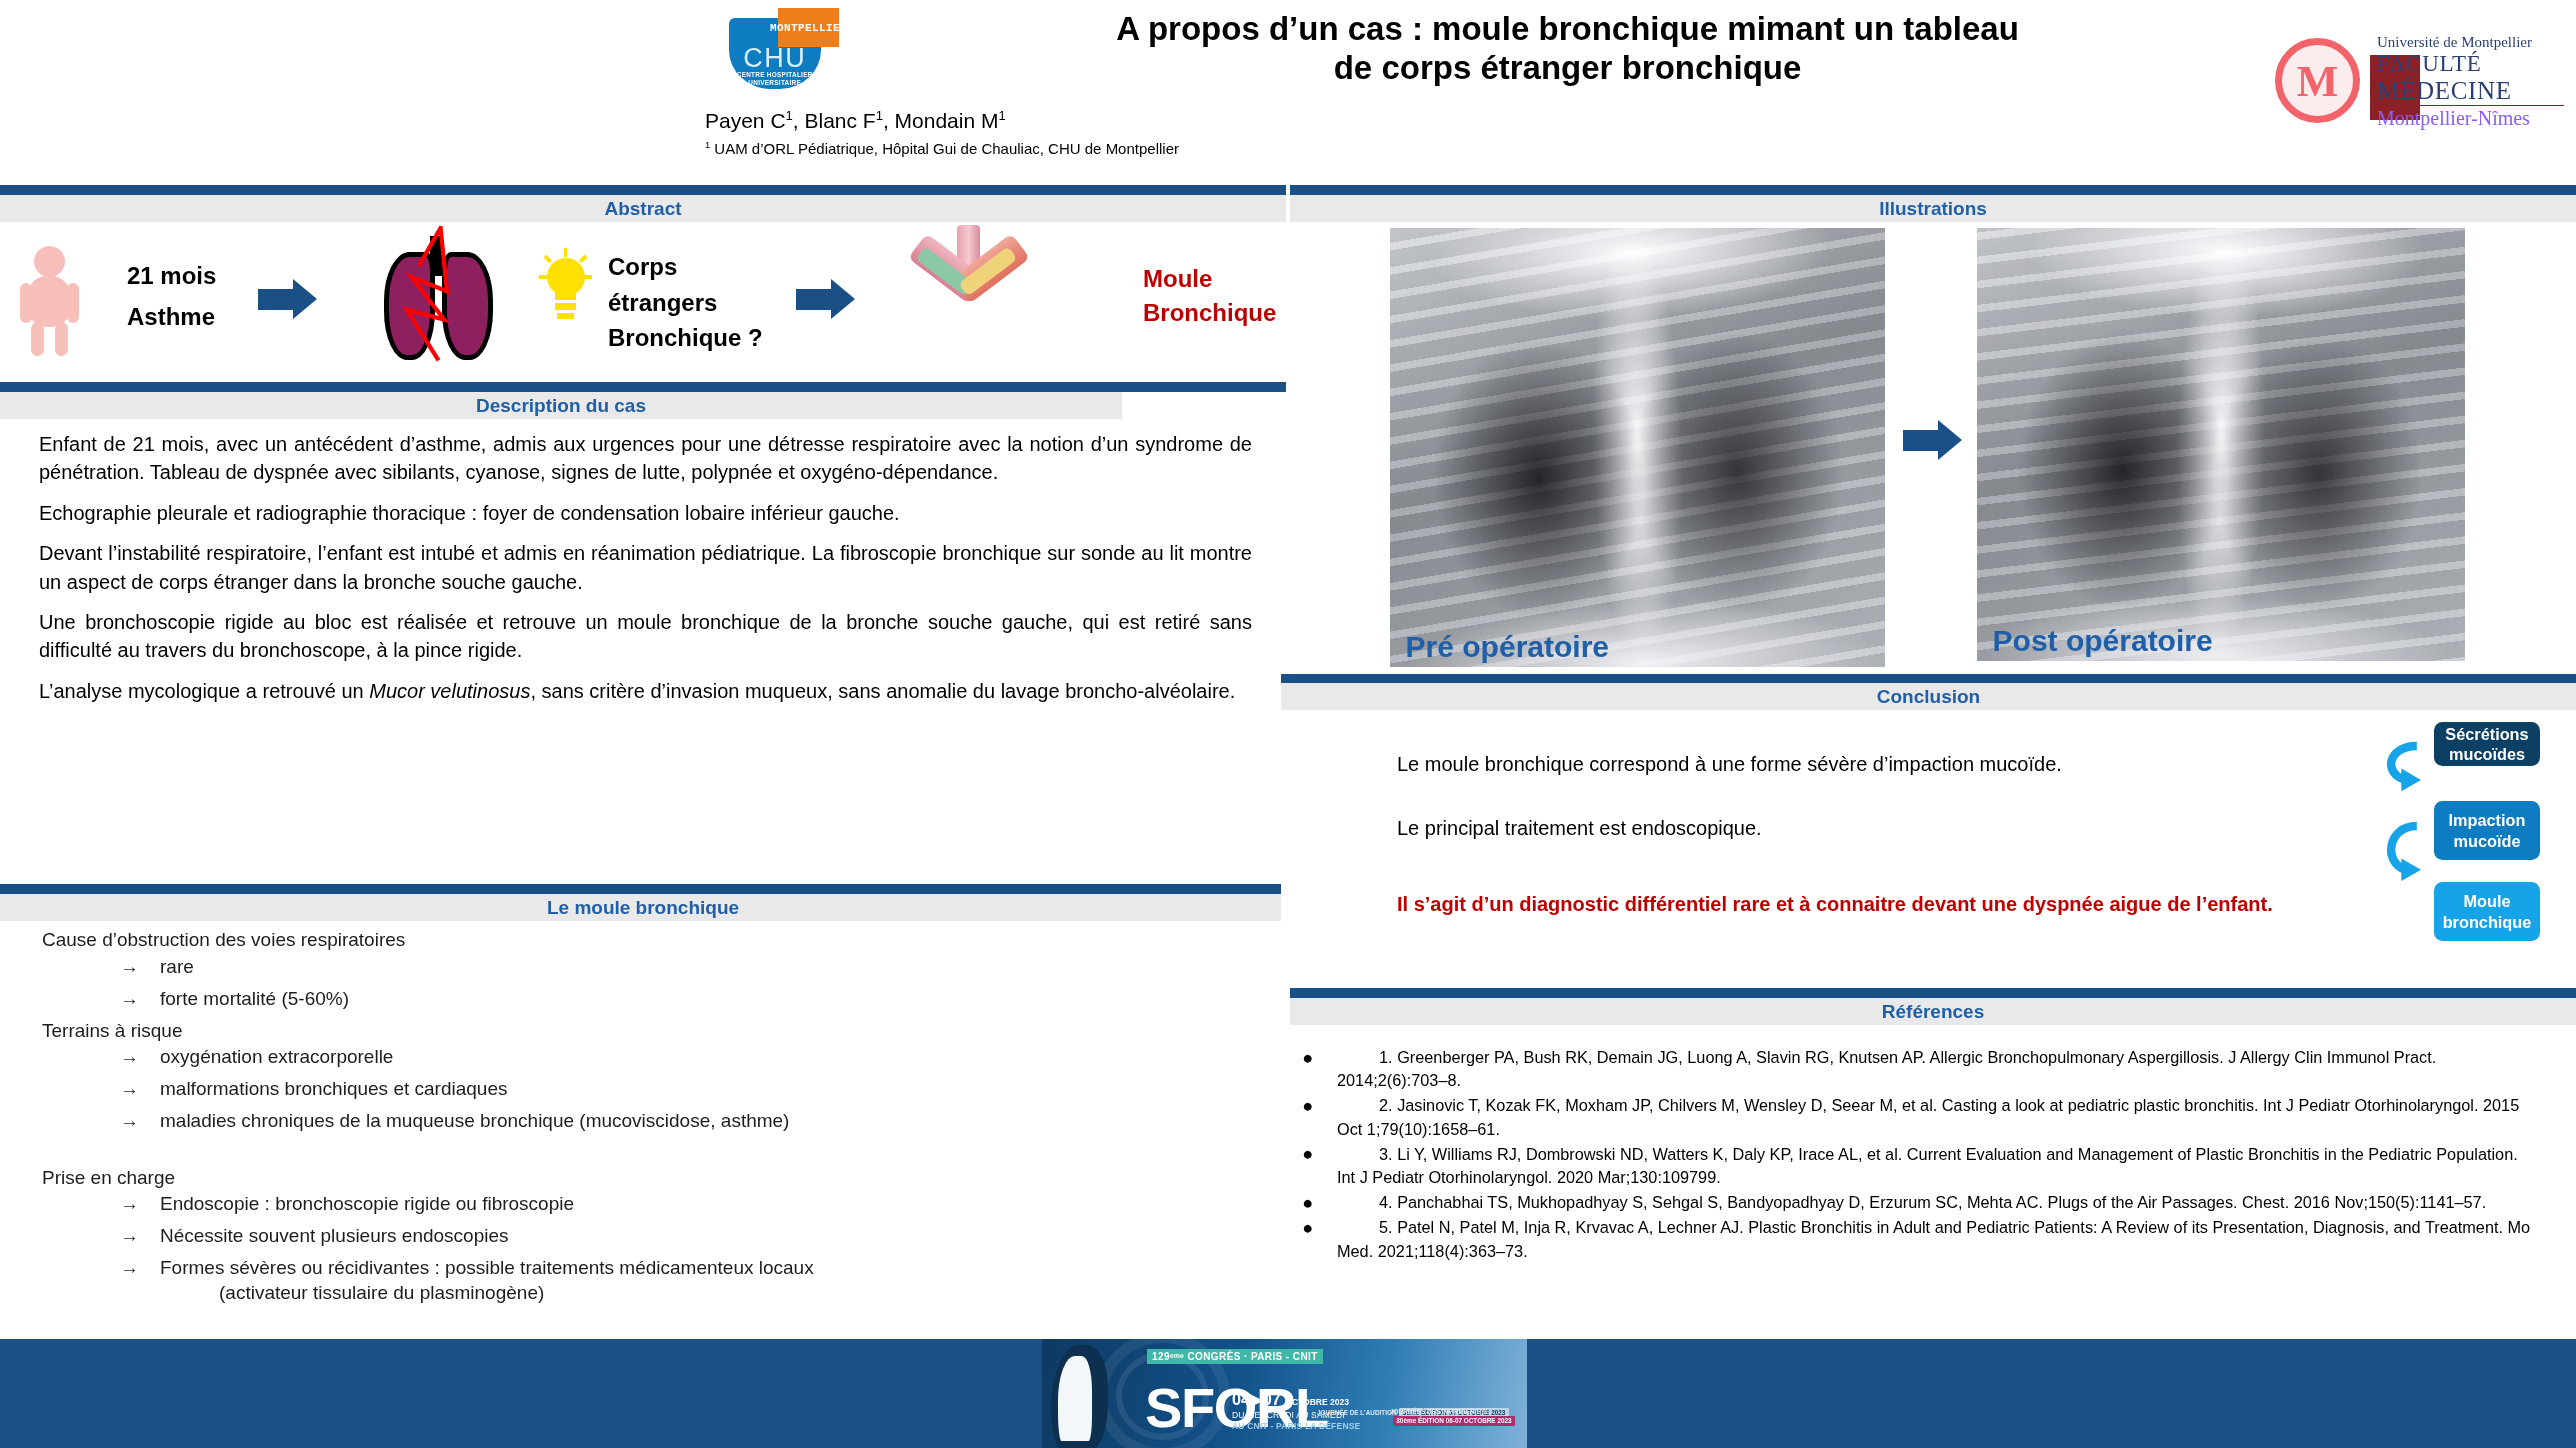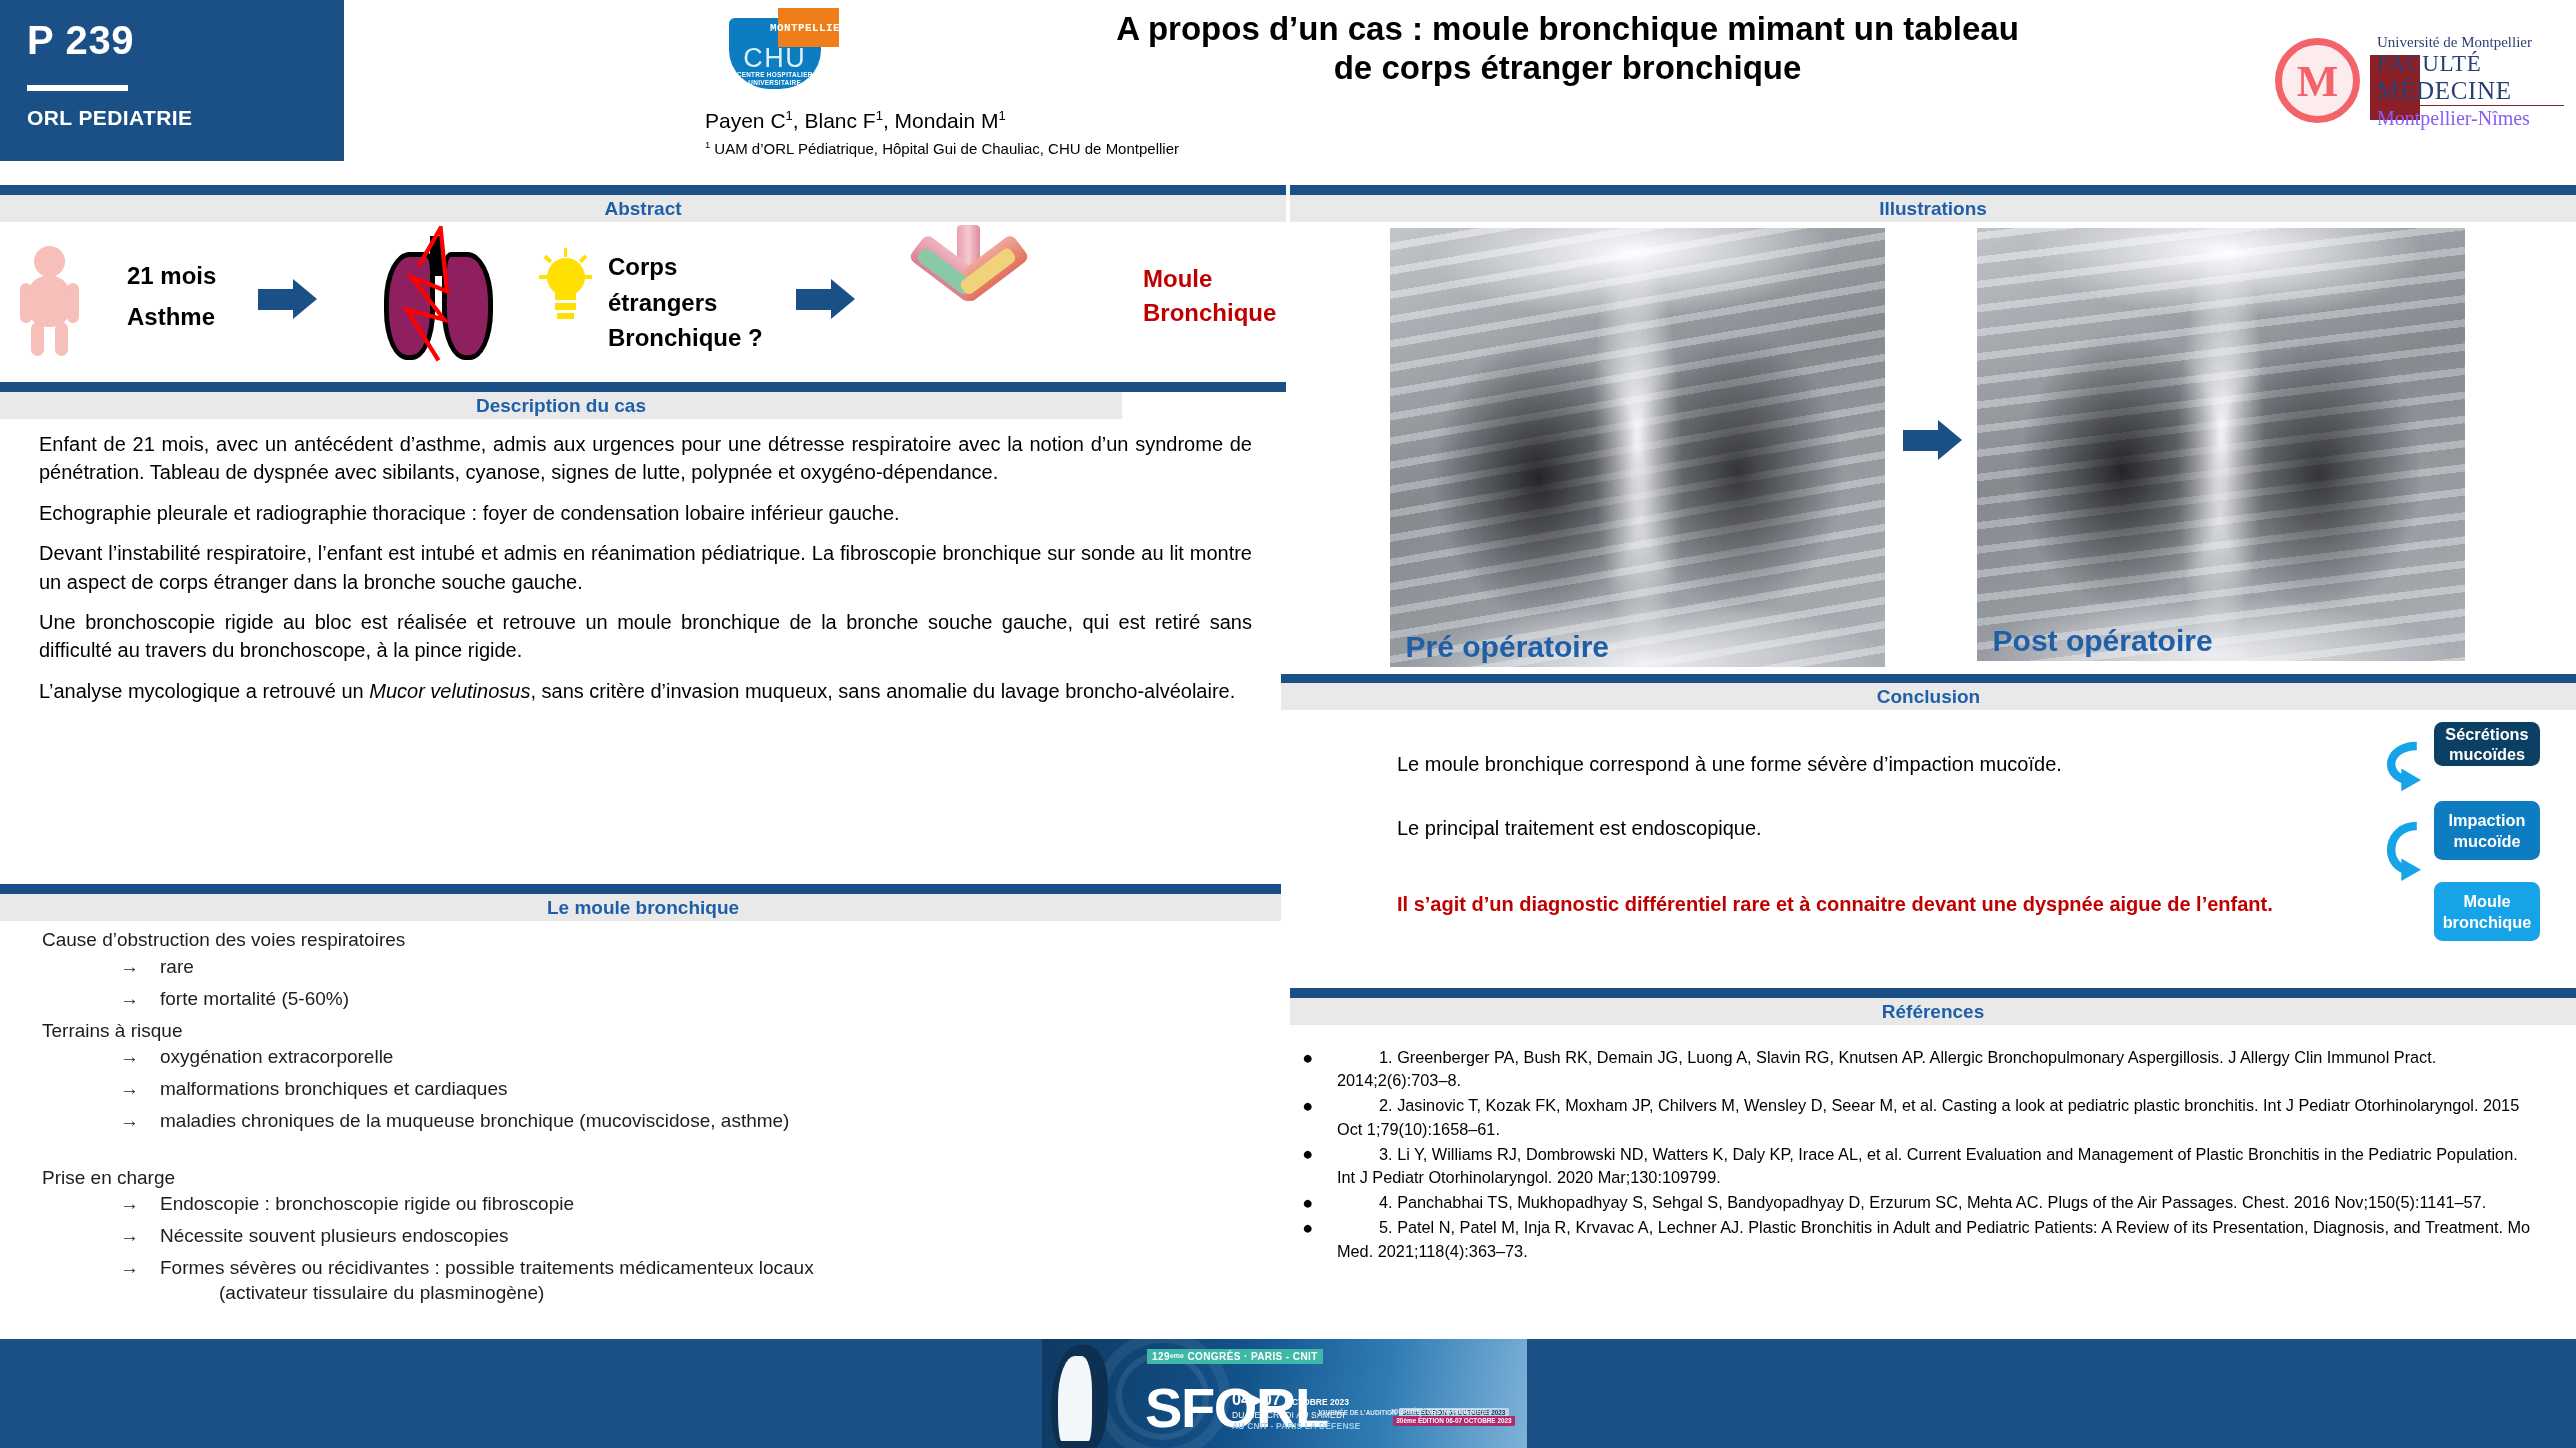--- a/index.html
+++ b/index.html
@@ -274,25 +274,20 @@
   #fb-badge2 {
     position:absolute; left:348px; top:69px; color:#dce9f2; font-size:6.4px; font-weight:bold; line-height:1.2;
   }
   #fb-badge2 .chip { display:inline-block; background:#b02a6e; color:#fff; padding:1.4px 3.5px; margin-left:2.8px; border-radius:1.4px; }
 </style>
 </head>
 <body>
 
 <div id="top-header">
 
-  <div id="id-block">
-    <div id="poster-number">P 239</div>
-    <div id="id-rule"></div>
-    <div id="poster-theme">ORL PEDIATRIE</div>
-  </div>
 
   <div id="chu-logo">
     <div id="chu-shield"></div>
     <div id="chu-tab">MONTPELLIER</div>
     <div id="chu-word">CHU</div>
     <div id="chu-sub1">CENTRE HOSPITALIER</div>
     <div id="chu-sub2">UNIVERSITAIRE</div>
   </div>
 
   <div id="poster-title">

